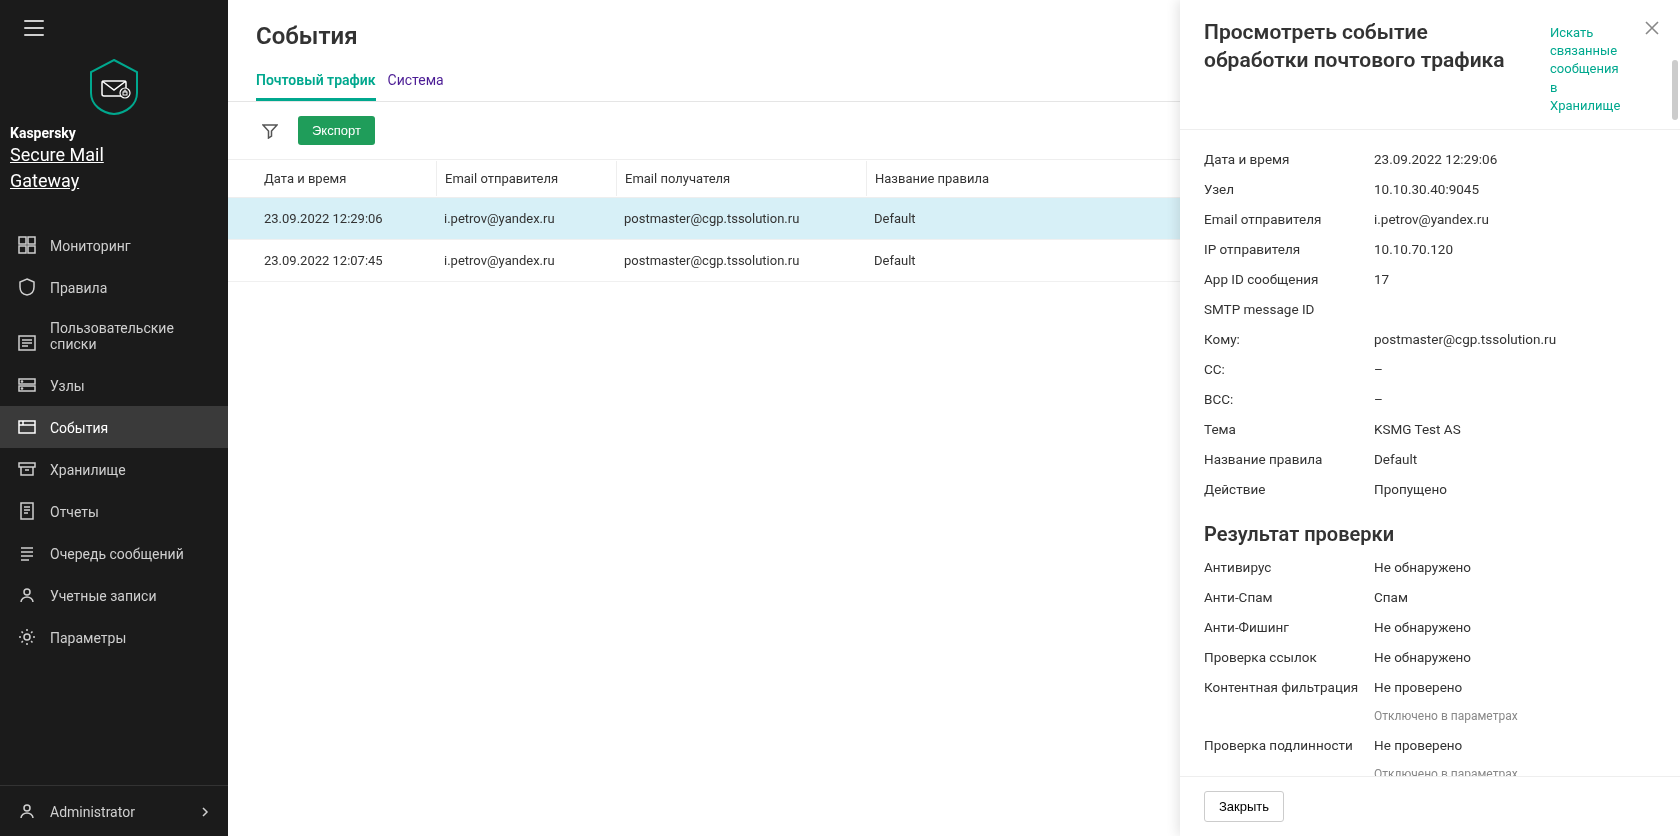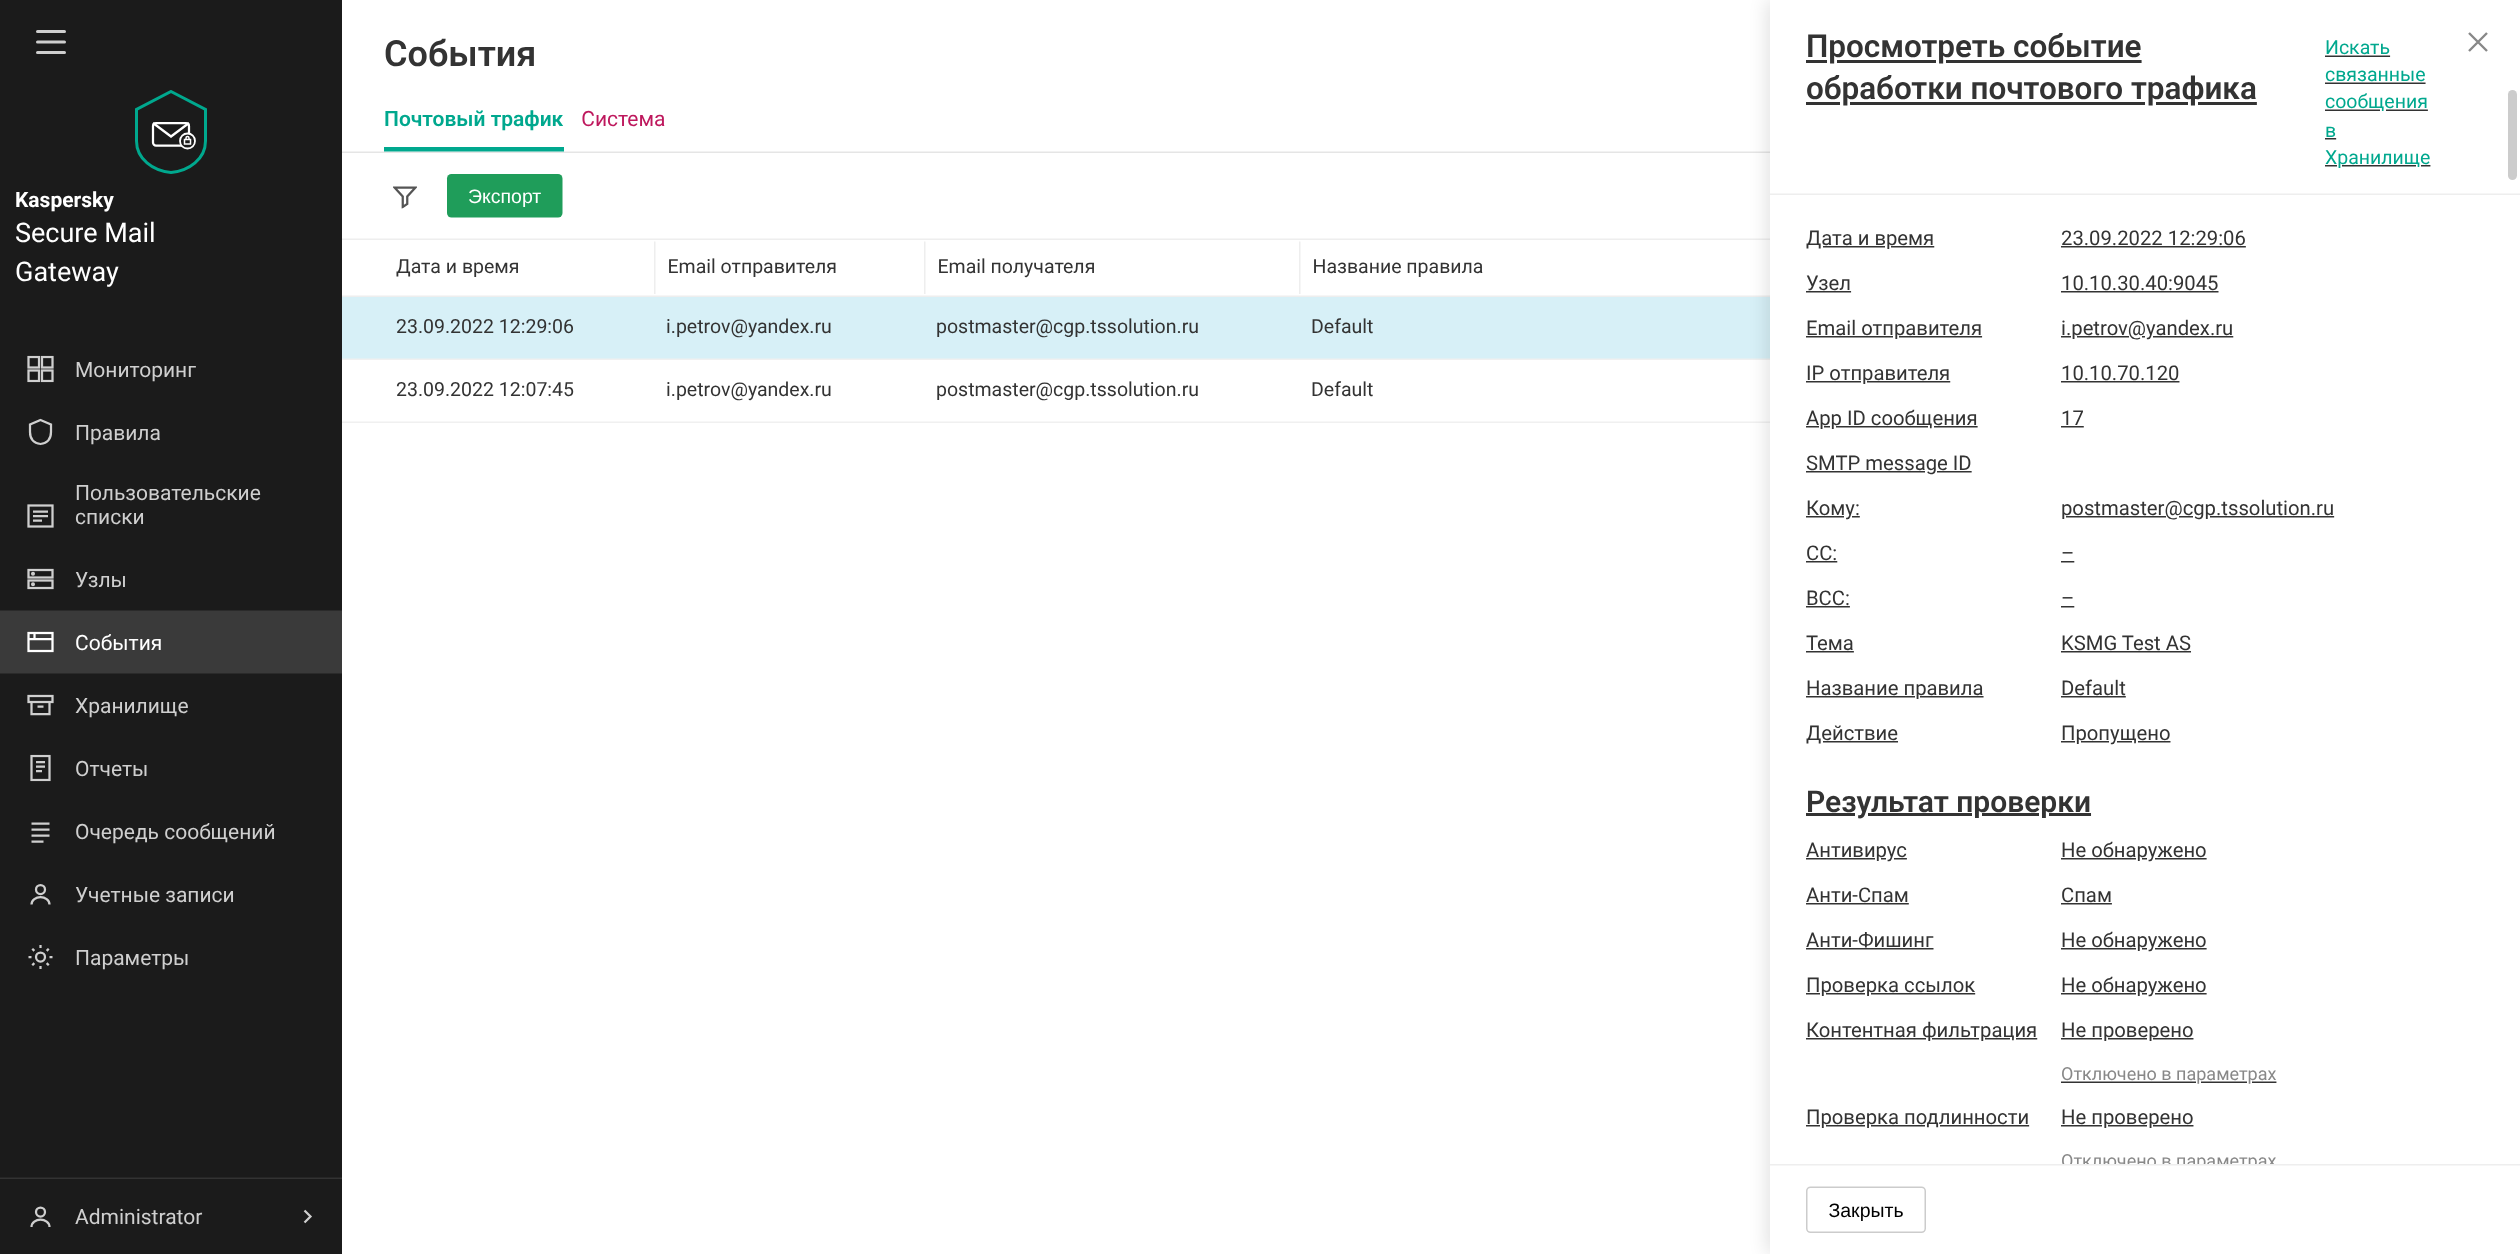--- a/index.html
+++ b/index.html
@@ -6,53 +6,53 @@
   html, body { width: 1680px; height: 836px; font-family: -apple-system, BlinkMacSystemFont, "Segoe UI", Roboto, Arial, sans-serif; font-size: 14px; color: #333; background: #fff; overflow: hidden; }
   .app { display: flex; height: 100%; }
 
   
   .sidebar { width: 228px; background: #1b1b1b; color: #cfcfcf; display: flex; flex-direction: column; }
   .hamburger { padding: 20px 20px 10px 24px; }
   .hamburger svg { stroke: #fff; }
   .brand { padding: 10px 10px 30px 10px; }
   .brand .logo { width: 50px; height: 56px; margin: 0 auto 10px auto; position: relative; }
   .brand .name1 { font-weight: 700; color: #fff; font-size: 14px; margin-top: 6px; }
-  .brand .name2 { color: #fff; font-size: 18px; line-height: 1.35; margin-top: 2px; }
+  .brand .name2 { color: #fff; font-size: 18px; line-height: 1.35; margin-top: 2px; text-decoration: underline; }
   .nav { flex: 1; }
   .nav-item { display: flex; align-items: flex-end; gap: 14px; padding: 12px 18px; cursor: pointer; color: #cfcfcf; }
   .nav-item.active { background: #3a3a3a; color: #fff; }
   .nav-item .icon { width: 18px; height: 18px; display: inline-flex; align-items: center; justify-content: center; }
   .nav-item .icon svg { width: 18px; height: 18px; }
   .nav-footer { border-top: 1px solid #333; }
   .nav-footer .nav-item { padding: 16px 18px; }
   .nav-footer .chev { margin-left: auto; }
 
   
   .main { flex: 1; position: relative; display: flex; flex-direction: column; overflow: hidden; }
   .page-title { font-size: 24px; font-weight: 600; padding: 22px 28px 12px 28px; }
   .tabs { display: flex; gap: 12px; padding: 0 28px; border-bottom: 1px solid #e5e5e5; }
-  .tab { padding: 10px 0; color: #be185d; cursor: pointer; border-bottom: 3px solid transparent; }
+  .tab { padding: 10px 0; color: #4c1d95; cursor: pointer; border-bottom: 3px solid transparent; }
   .tab.active { color: #00a88e; border-bottom-color: #00a88e; font-weight: 600; }
 
   .toolbar { display: flex; align-items: center; gap: 14px; padding: 14px 28px; border-bottom: 1px solid #eee; }
   .filter-icon-btn { width: 28px; height: 28px; display: inline-flex; align-items: center; justify-content: center; cursor: pointer; color: #555; }
   .btn-export { background: #1f9d5a; color: #fff; border: none; border-radius: 3px; padding: 7px 14px; font-size: 13px; cursor: pointer; }
 
   .table { font-size: 13px; }
   .thead, .trow { display: grid; grid-template-columns: 180px 180px 250px 400px; padding: 0 28px; align-items: center; }
   .thead { height: 38px; background: #fff; border-bottom: 1px solid #eee; }
   .thead .th { color: #333; font-weight: 400; padding: 10px 8px; border-left: 1px solid #eee; }
   .thead .th:first-child { border-left: none; }
   .trow { height: 42px; border-bottom: 1px solid #f0f0f0; }
   .trow .td { padding: 10px 8px; color: #333; }
   .trow.selected { background: #d7f0f7; }
   .link-green { color: #00a88e; }
 
   
-  .panel { position: absolute; top: 0; right: 0; bottom: 0; width: 500px; background: #fff; box-shadow: -2px 0 12px rgba(0,0,0,0.12); display: flex; flex-direction: column; text-decoration: underline; }
+  .panel { position: absolute; top: 0; right: 0; bottom: 0; width: 500px; background: #fff; box-shadow: -2px 0 12px rgba(0,0,0,0.12); display: flex; flex-direction: column; }
   .panel-header { display: flex; align-items: flex-start; padding: 18px 22px 14px 24px; border-bottom: 1px solid #eee; gap: 16px; }
   .panel-header h2 { font-size: 21px; font-weight: 600; line-height: 1.35; flex: 0 0 330px; }
   .panel-header .search-link { color: #00a88e; font-size: 13px; line-height: 1.4; text-align: left; cursor: pointer; flex: 1; padding-top: 6px; }
   .panel-header .close { cursor: pointer; color: #888; padding-top: 2px; margin-left: 8px; }
 
   .panel-body { flex: 1; overflow-y: auto; padding: 14px 24px 14px 24px; }
   .kv { display: grid; grid-template-columns: 170px 1fr; padding: 7px 0; font-size: 13.5px; align-items: start; }
   .kv .k { color: #333; }
   .kv .v { color: #333; }
   .kv .sub { color: #888; font-size: 12px; margin-top: 14px; }

